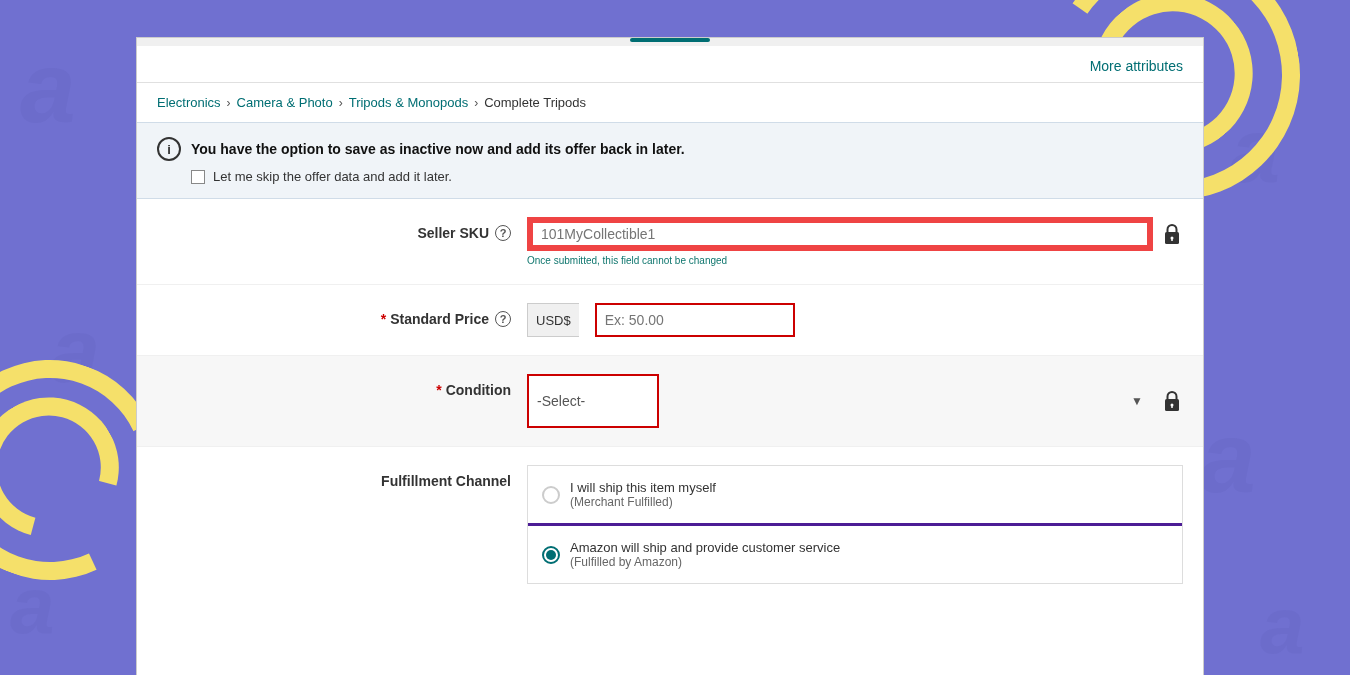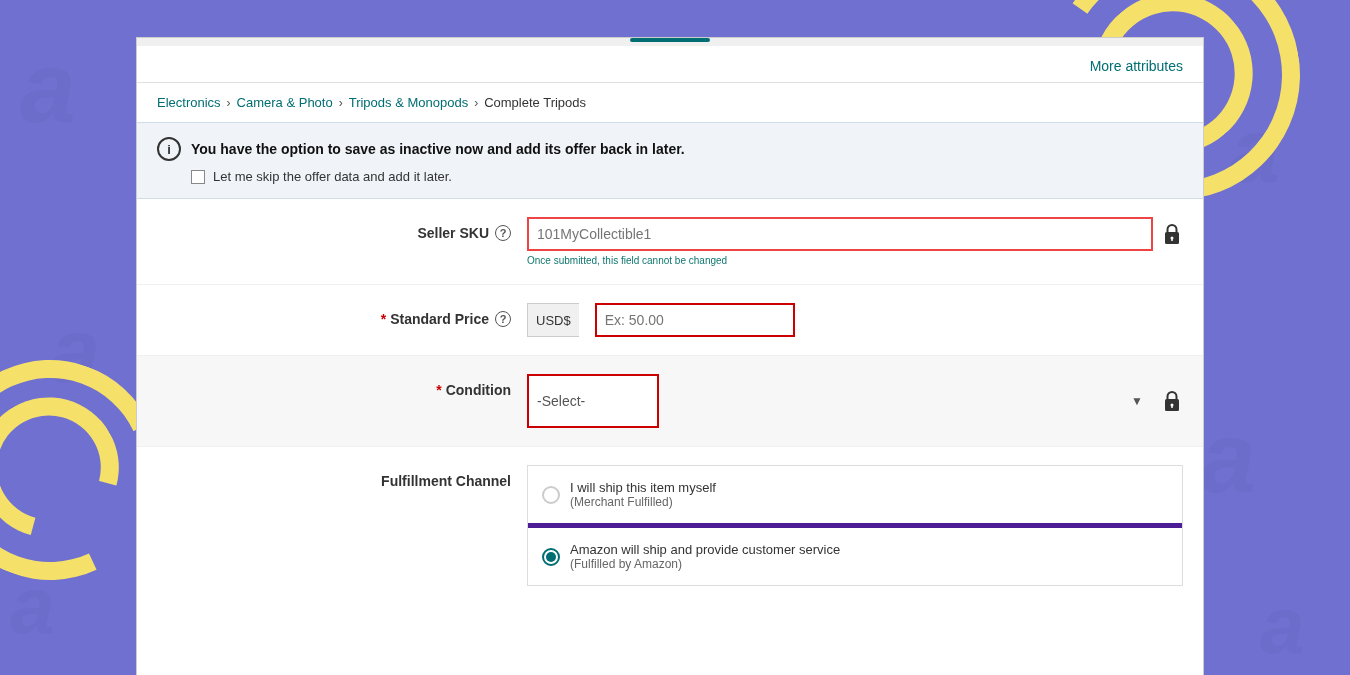--- a/index.html
+++ b/index.html
@@ -241,21 +241,21 @@
     
     .sku-field-row {
       display: flex;
       align-items: center;
       gap: 8px;
     }
 
     .sku-input {
       flex: 1;
       height: 34px;
-      border: 2px solid #ef4444;
+      border: 6px solid #ef4444;
       padding: 8px 8px;
       font-size: 14px;
       color: #aaa;
       background: #fff;
       outline: none;
     }
 
     .lock-icon {
       width: 22px;
       height: 22px;
@@ -348,21 +348,21 @@
       border: 1px solid #ddd;
     }
 
     .fulfillment-option {
       display: flex;
       align-items: center;
       gap: 10px;
       padding: 14px 14px;
       font-size: 13px;
       color: #333;
-      border-bottom: 5px solid #4c1d95;
+      border-bottom: 3px solid #4c1d95;
       cursor: pointer;
     }
 
     .fulfillment-option:last-child {
       border-bottom: none;
     }
 
     .radio-outer {
       width: 18px;
       height: 18px;

